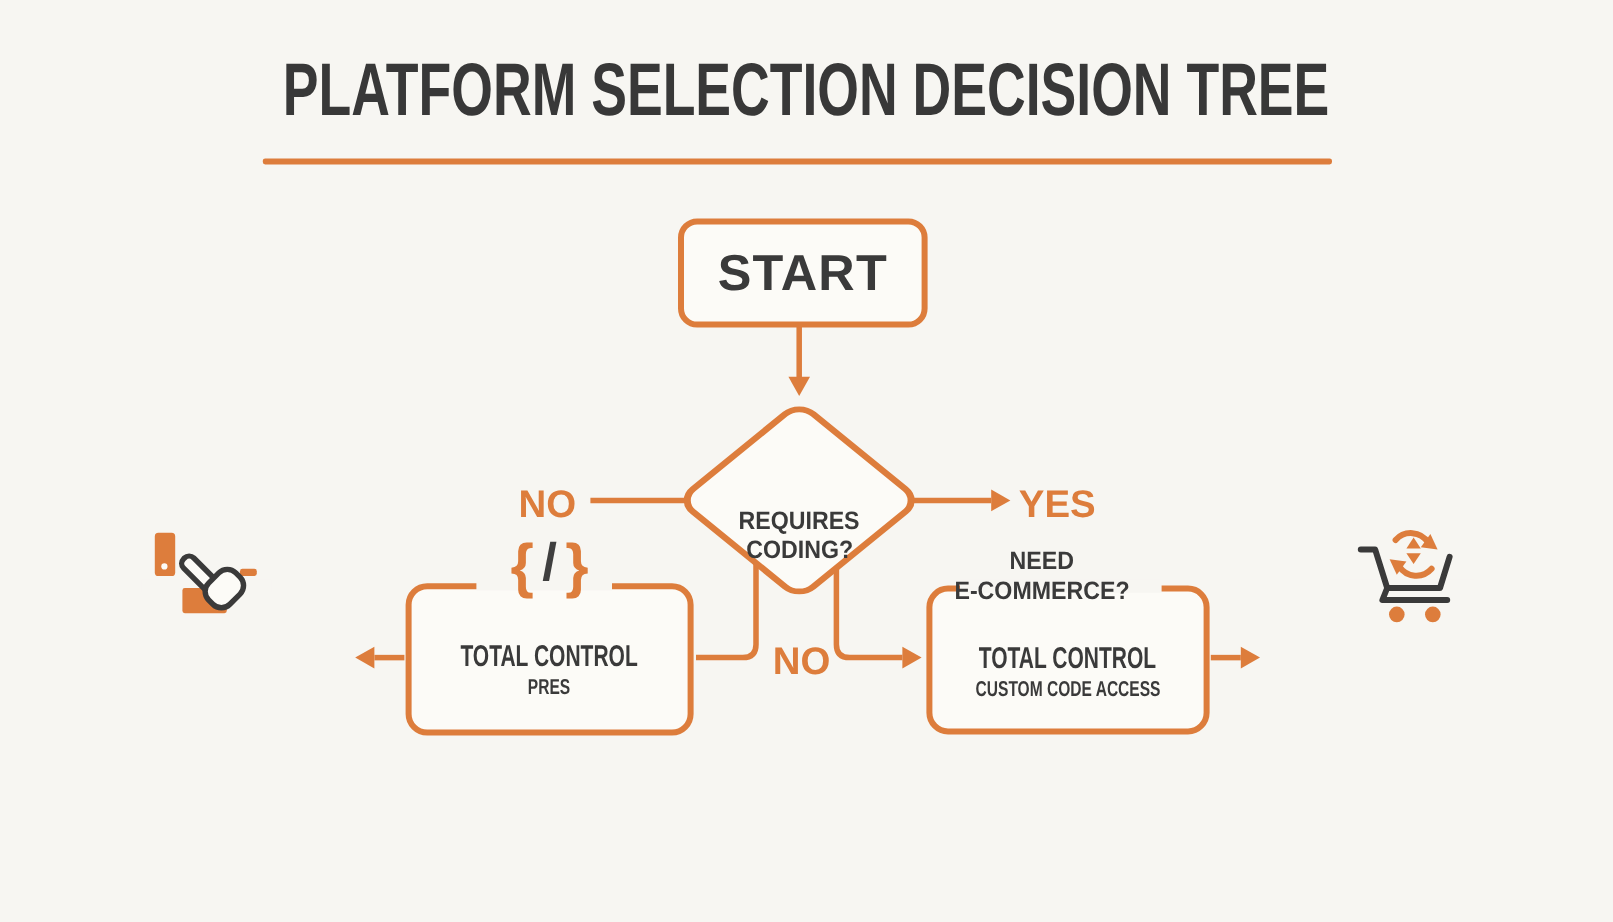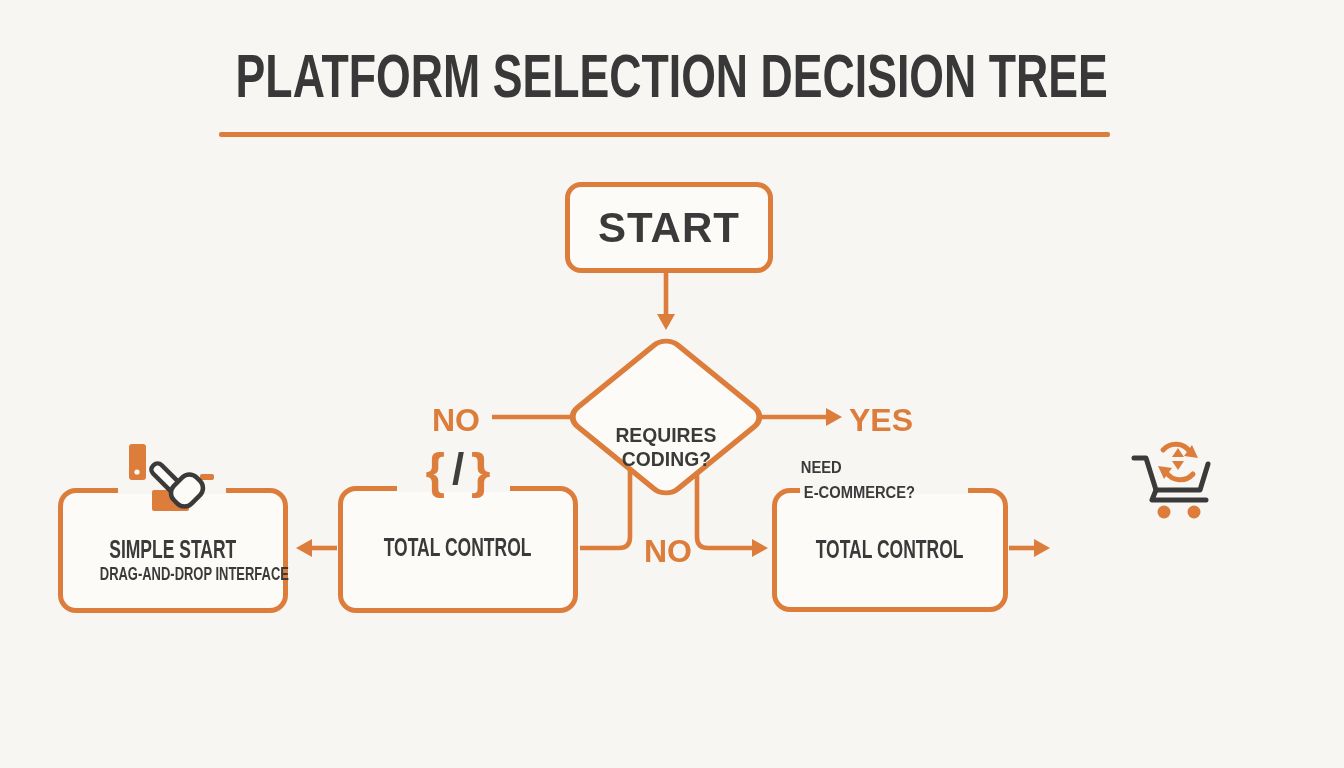--- a/index.html
+++ b/index.html
@@ -36,22 +36,22 @@
 
   .outcome{box-sizing:border-box;border:5px solid #dd7d3c;border-radius:18px;
     background:#fcfbf7;z-index:2;}
   .outcome .t1{position:absolute;left:0;right:0;top:42px;font-size:25px;font-weight:bold;color:#3a3a3a;text-align:center;}
   .outcome .t2{position:absolute;left:0;right:0;top:71px;font-size:18px;font-weight:bold;color:#3a3a3a;text-align:center;}
   .outcome .t1 .cond{transform:scaleX(0.70);}
   .outcome .t2 .cond{transform:scaleX(0.72);}
 
   .mask{background:#f7f6f2;height:11px;z-index:3;}
 
-  .need-header{left:799px;top:455px;width:236px;line-height:25px;
-    font-size:16px;font-weight:bold;color:#3a3a3a;text-align:left;z-index:4;}
+  .need-header{left:750px;top:455px;width:236px;line-height:25px;
+    font-size:21px;font-weight:bold;color:#3a3a3a;text-align:center;z-index:4;}
 
   .code-icon{left:338px;top:440px;width:240px;height:62px;z-index:4;
     display:flex;align-items:center;justify-content:center;gap:7px;}
   .code-icon .brace{font-size:50px;font-weight:bold;color:#dd7d3c;line-height:1;}
   .code-icon .slash{font-size:44px;font-weight:bold;color:#3f3f3f;line-height:1;transform:translateY(-2px);}
 
   .icon-svg{z-index:4;}
 </style>
 </head>
 <body>
@@ -97,48 +97,46 @@
 
   <div class="abs ctr decision-label">
     <span class="cond90">REQUIRES</span><br>
     <span class="cond90">CODING?</span>
   </div>
 
   <div class="abs ctr branch no-left">NO</div>
   <div class="abs branch yes-right">YES</div>
   <div class="abs ctr branch no-down">NO</div>
 
-  <div class="abs outcome" style="left:58px;top:488px;width:230px;height:125px;">
-    <div class="t1"><span class="cond">SIMPLE START</span></div>
-    <div class="t2"><span class="cond">DRAG-AND-DROP INTERFACE</span></div>
-  </div>
   <div class="abs mask" style="left:118px;top:483px;width:108px;"></div>
   <svg class="abs icon-svg" style="left:112px;top:438px;" width="116" height="86" viewBox="0 0 116 86">
     <rect x="17" y="6" width="17" height="36" rx="3" fill="#dd7d3c"></rect>
     <circle cx="25" cy="34" r="2.6" fill="#fcfbf7"></circle>
     <rect x="40" y="52" width="37" height="21" rx="2" fill="#dd7d3c"></rect>
     <rect x="88" y="36" width="14" height="6" rx="2" fill="#dd7d3c"></rect>
     <g transform="translate(64,50) rotate(-45)" fill="#fcfbf7" stroke="#3a3a3a" stroke-width="4.5" stroke-linejoin="round">
       <rect x="-6" y="-32" width="12" height="36" rx="5.5"></rect>
       <rect x="-10" y="-3" width="32" height="25" rx="10"></rect>
     </g>
   </svg>
 
   <div class="abs outcome" style="left:338px;top:486px;width:240px;height:127px;">
     <div class="t1"><span class="cond">TOTAL CONTROL</span></div>
+    <div class="t2"><span class="cond">PRES</span></div>
   </div>
   <div class="abs mask" style="left:397px;top:481px;width:113px;"></div>
   <div class="abs code-icon">
     <span class="brace">{</span>
     <span class="slash">/</span>
     <span class="brace">}</span>
   </div>
 
   <div class="abs outcome" style="left:772px;top:488px;width:236px;height:124px;">
     <div class="t1"><span class="cond">TOTAL CONTROL</span></div>
+    <div class="t2"><span class="cond">CUSTOM CODE ACCESS</span></div>
   </div>
   <div class="abs mask" style="left:800px;top:483px;width:168px;"></div>
   <div class="abs need-header">
     <span class="cond90">NEED</span><br>
     <span class="cond90">E-COMMERCE?</span>
   </div>
 
   <div class="abs mask" style="left:1110px;top:483px;width:119px;"></div>
   <svg class="abs icon-svg" style="left:1124px;top:436px;" width="102" height="86" viewBox="0 0 102 86">
     <g stroke="#3a3a3a" stroke-width="5" fill="none" stroke-linecap="round" stroke-linejoin="round">

